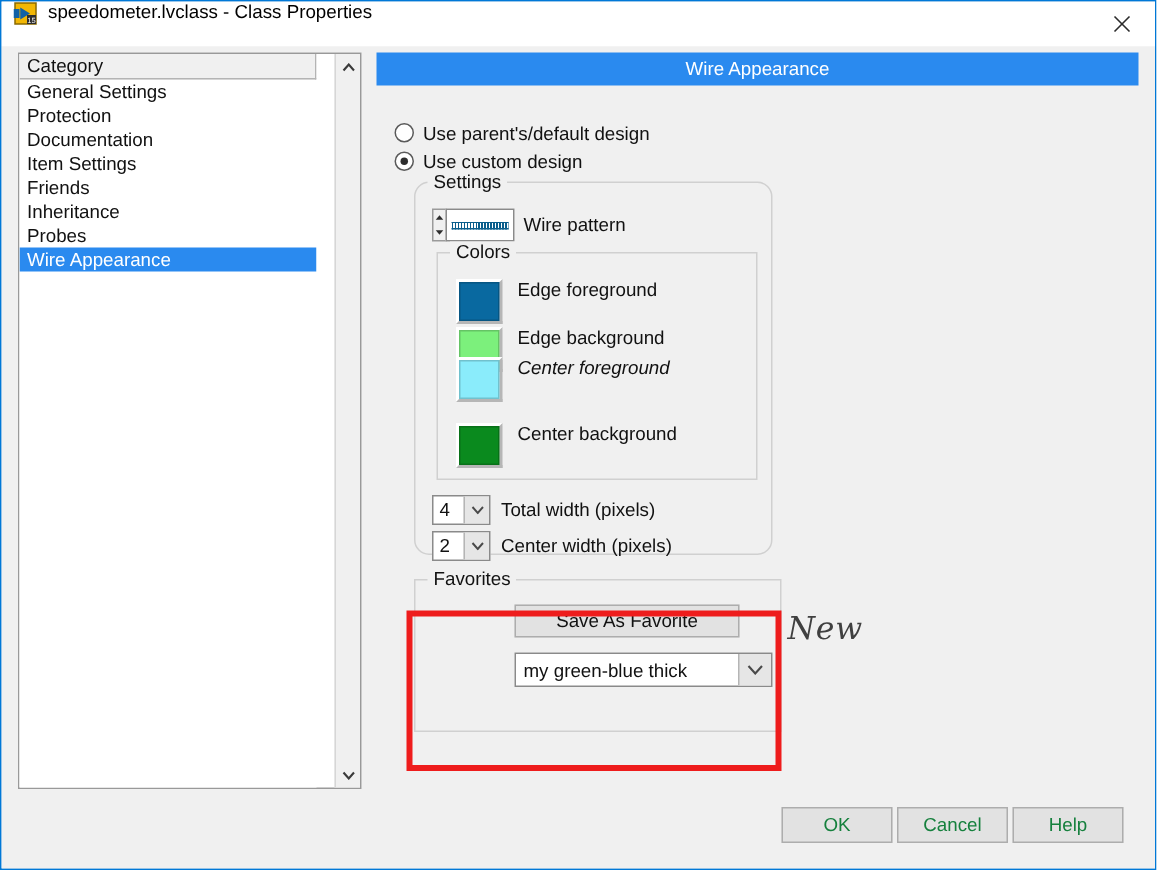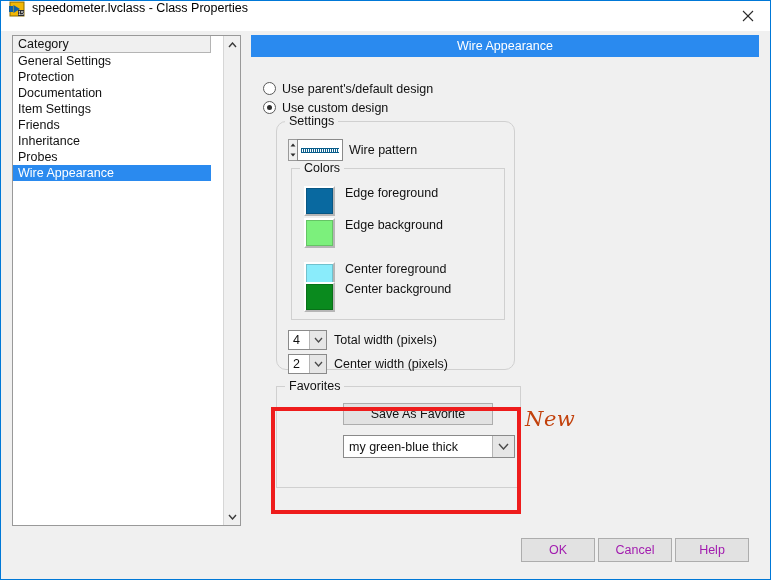--- a/index.html
+++ b/index.html
@@ -282,21 +282,21 @@
     color: #ee1c1c;
     letter-spacing: 0.5px;
   }
 
   
   .dlg-btn {
     position: absolute;
     width: 74px; height: 24px;
     background: #e2e2e2;
     border: 1px solid #adadad;
-    font-size: 12.5px; color: #a21caf;
+    font-size: 12.5px; color: #15803d;
     display: flex; align-items: center; justify-content: center;
     cursor: default;
   }
   #btn-ok { left: 520px; top: 507px; }
   #btn-cancel { left: 597px; top: 507px; }
   #btn-help { left: 674px; top: 507px; }
 </style>
 </head>
 <body>
 
@@ -397,21 +397,21 @@
             <span class="color-label">Edge foreground</span>
           </div>
 
           <div class="color-row" style="top:49px;">
             <span class="swatch-frame">
               <span class="swatch" id="sw1" style="background: rgb(124, 240, 124);"></span>
             </span>
             <span class="color-label">Edge background</span>
           </div>
 
-          <div class="color-row" style="top:93px;">
+          <div class="color-row" style="top:69px;font-style:italic;">
             <span class="swatch-frame">
               <span class="swatch" id="sw2" style="background: rgb(138, 236, 251);"></span>
             </span>
             <span class="color-label">Center foreground</span>
           </div>
 
           <div class="color-row" style="top:113px;">
             <span class="swatch-frame">
               <span class="swatch" id="sw3" style="background: rgb(10, 138, 30);"></span>
             </span>
@@ -455,19 +455,19 @@
             <svg width="11" height="7" viewBox="0 0 11 7">
                 <polyline points="1,1 5.5,6 10,1" fill="none" stroke="#4a4a4a" stroke-width="1.4"></polyline>
               </svg>
           </span>
         </div>
       </div>
 
     </div>
 
     <div id="red-box" style="border-color: rgb(238, 28, 28);"></div>
-    <div id="new-annotation" style="color: #c2410c;">New</div>
+    <div id="new-annotation" style="color: #404040;">New</div>
 
     <div class="dlg-btn" id="btn-ok">OK</div>
     <div class="dlg-btn" id="btn-cancel">Cancel</div>
     <div class="dlg-btn" id="btn-help">Help</div>
   </div>
 </div>
 
 </body></html>

